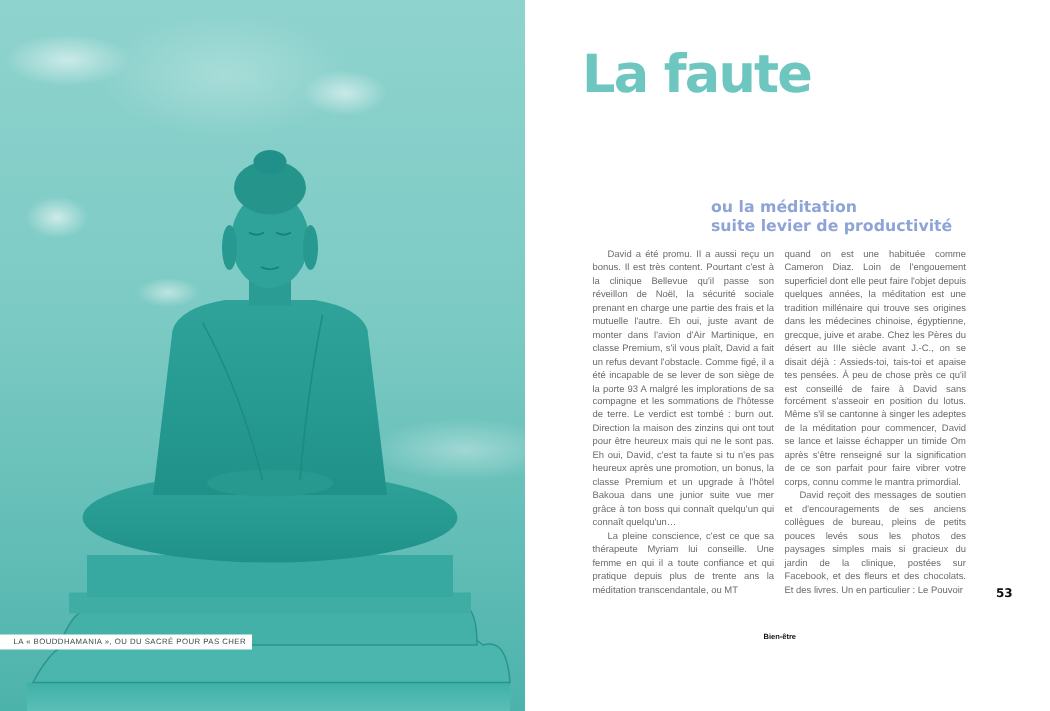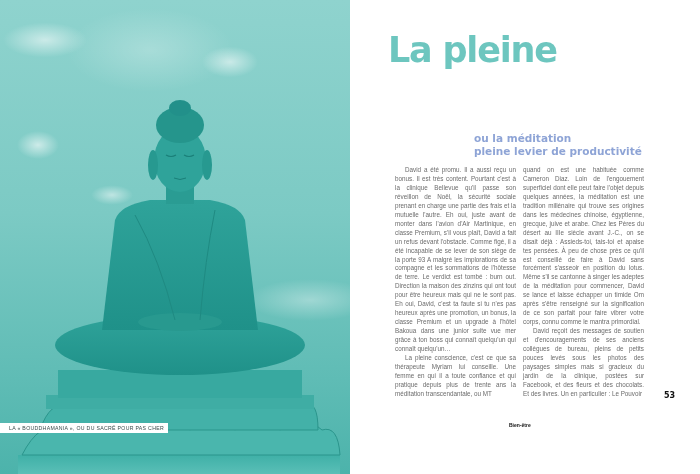--- a/index.html
+++ b/index.html
@@ -69,26 +69,26 @@
     <path d="M184 155 Q189 158 194 155" stroke="#1a7f78" stroke-width="1.2" fill="none"></path>
     <path d="M174 178 Q180 181 186 178" stroke="#1a7f78" stroke-width="1" fill="none"></path>
 
     <path d="M135 215 Q160 260 175 320" stroke="#1f8a82" stroke-width="1" fill="none"></path>
     <path d="M215 210 Q205 260 200 320" stroke="#1f8a82" stroke-width="1" fill="none"></path>
   </svg>
   <div class="caption">LA « BOUDDHAMANIA », OU DU SACRÉ POUR PAS CHER</div>
 </div>
 
 <h1 class="title" style="margin:0;">
-  <span>La pleine</span>
+  <span>La faute</span>
 </h1>
 
 <div class="subtitle">
   <div>ou la méditation</div>
-  <div>pleine levier de productivité</div>
+  <div>suite levier de productivité</div>
 </div>
 
 <div class="col col1">
   <p class="ind">David a été promu. Il a aussi reçu un bonus. Il est très content. Pourtant c'est à la clinique Bellevue qu'il passe son réveillon de Noël, la sécurité sociale prenant en charge une partie des frais et la mutuelle l'autre. Eh oui, juste avant de monter dans l'avion d'Air Martinique, en classe Premium, s'il vous plaît, David a fait un refus devant l'obstacle. Comme figé, il a été incapable de se lever de son siège de la porte 93 A malgré les implorations de sa compagne et les sommations de l'hôtesse de terre. Le verdict est tombé : burn out. Direction la maison des zinzins qui ont tout pour être heureux mais qui ne le sont pas. Eh oui, David, c'est ta faute si tu n'es pas heureux après une promotion, un bonus, la classe Premium et un upgrade à l'hôtel Bakoua dans une junior suite vue mer grâce à ton boss qui connaît quelqu'un qui connaît quelqu'un…</p>
   <p class="ind">La pleine conscience, c'est ce que sa thérapeute Myriam lui conseille. Une femme en qui il a toute confiance et qui pratique depuis plus de trente ans la méditation transcendantale, ou MT</p>
 </div>
 
 <div class="col col2">
   <p>quand on est une habituée comme Cameron Diaz. Loin de l'engouement superficiel dont elle peut faire l'objet depuis quelques années, la méditation est une tradition millénaire qui trouve ses origines dans les médecines chinoise, égyptienne, grecque, juive et arabe. Chez les Pères du désert au IIIe siècle avant J.-C., on se disait déjà : Assieds-toi, tais-toi et apaise tes pensées. À peu de chose près ce qu'il est conseillé de faire à David sans forcément s'asseoir en position du lotus. Même s'il se cantonne à singer les adeptes de la méditation pour commencer, David se lance et laisse échapper un timide Om après s'être renseigné sur la signification de ce son parfait pour faire vibrer votre corps, connu comme le mantra primordial.</p>
   <p class="ind">David reçoit des messages de soutien et d'encouragements de ses anciens collègues de bureau, pleins de petits pouces levés sous les photos des paysages simples mais si gracieux du jardin de la clinique, postées sur Facebook, et des fleurs et des chocolats. Et des livres. Un en particulier : Le Pouvoir</p>

